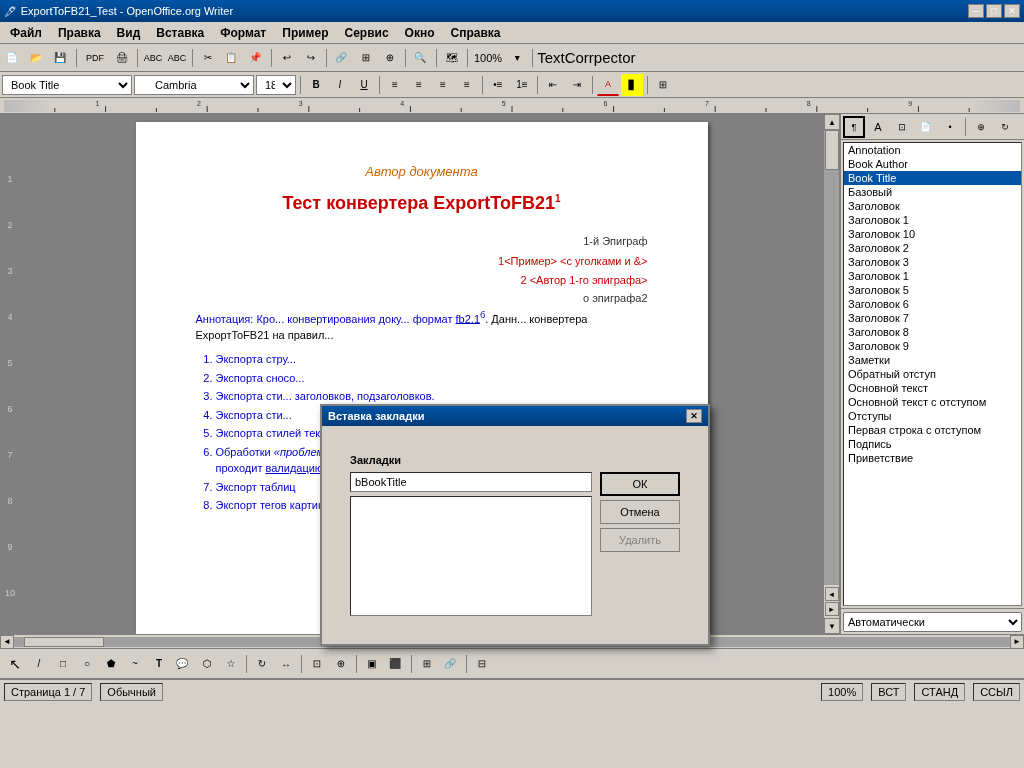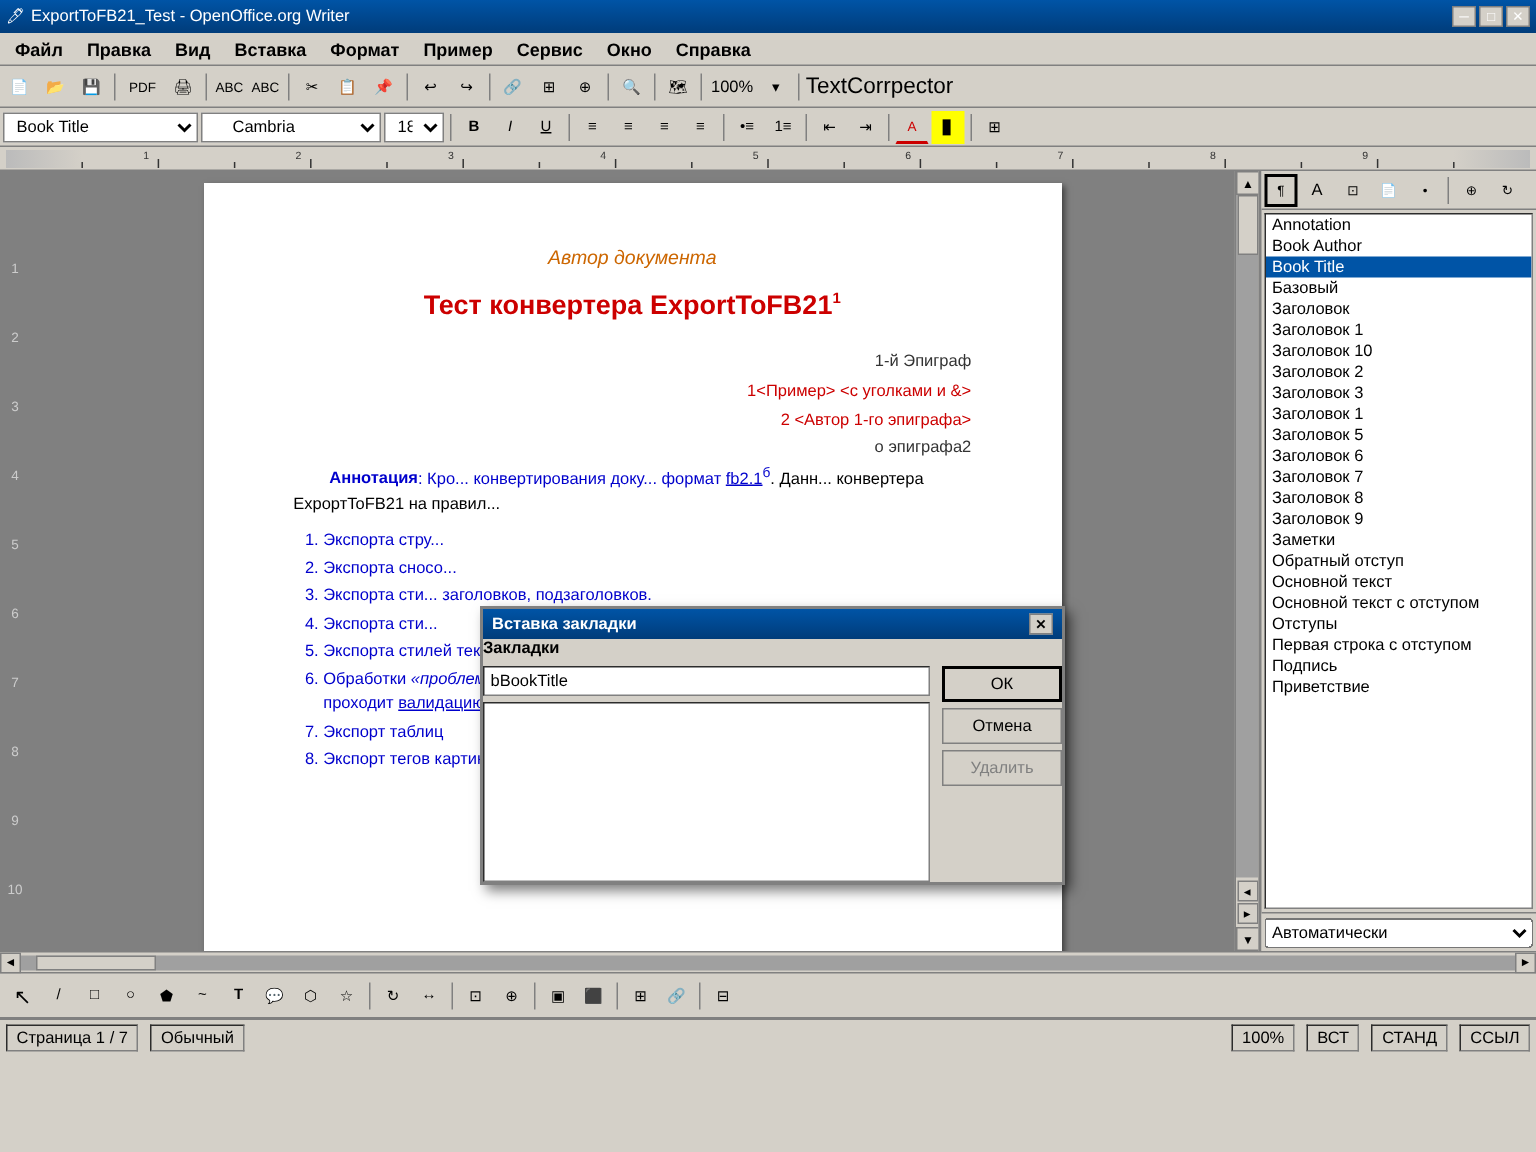--- a/index.html
+++ b/index.html
@@ -140,21 +140,21 @@
       text-align: right;
       color: #cc0000;
       font-size: 11px;
       margin-bottom: 2px;
     }
     .doc-annotation {
       font-size: 11px;
       margin-bottom: 8px;
       color: #000;
     }
-    .doc-annotation .label { color: #0000cc; font-weight: bold; margin-left: 24px; }
+    .doc-annotation .label { color: #0000cc; font-weight: normal; }
     .doc-list {
       padding-left: 20px;
       font-size: 11px;
       color: #0000cc;
     }
     .doc-list li { margin-bottom: 2px; }
     .doc-list li em { font-style: italic; }
 
     
     .right-panel {
@@ -284,21 +284,21 @@
       margin-left: auto;
       width: 16px; height: 14px;
       background: #d4d0c8;
       border: 1px solid #808080;
       color: black;
       font-size: 9px;
       display: flex; align-items: center; justify-content: center;
       cursor: pointer;
     }
     .dialog-body {
-      padding: 0;
+      padding: 28px;
     }
     .dialog-label {
       font-size: 11px;
       font-weight: bold;
       margin-bottom: 6px;
     }
     .dialog-content {
       display: flex;
       gap: 8px;
     }

